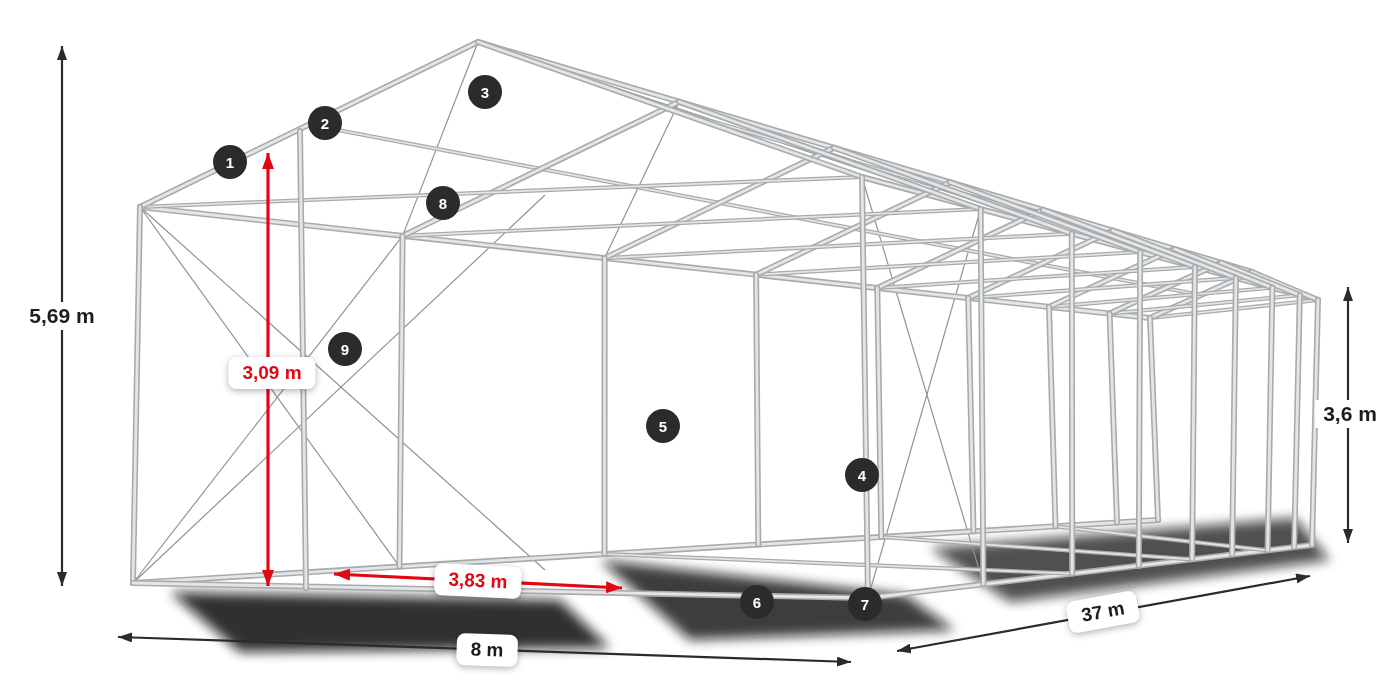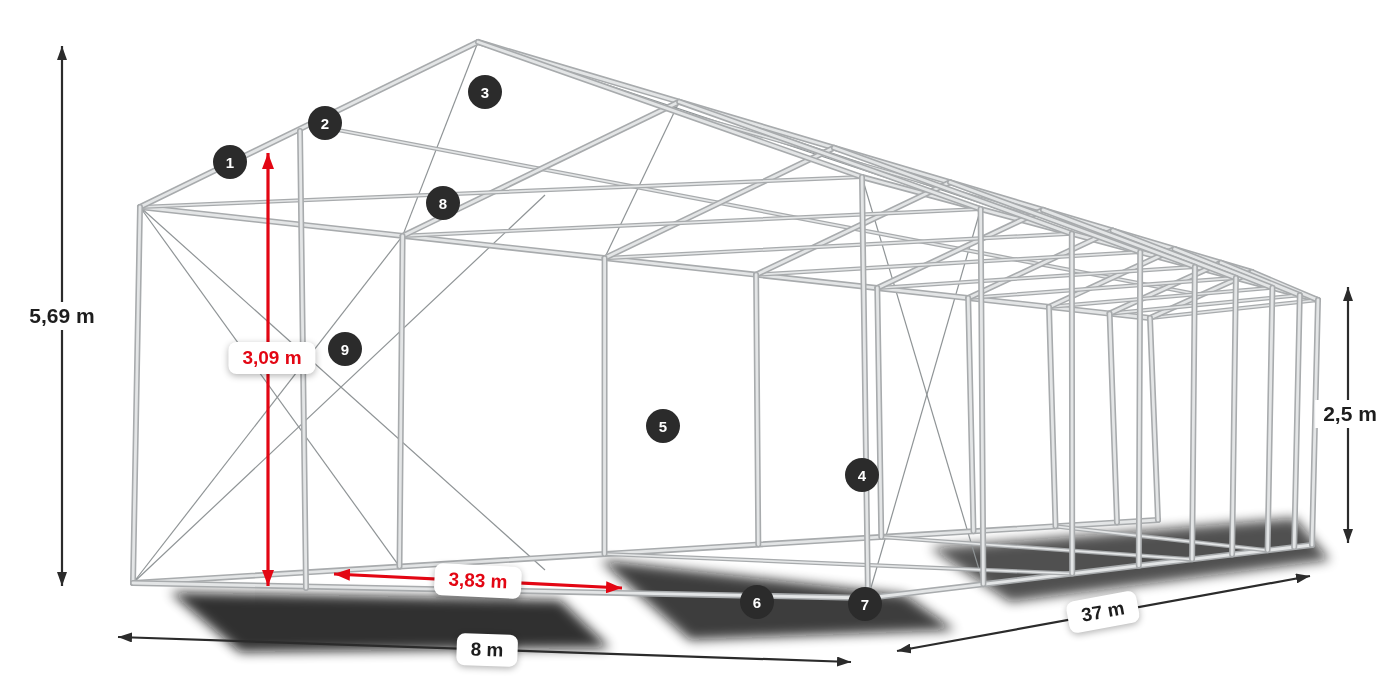--- a/index.html
+++ b/index.html
@@ -202,18 +202,18 @@
   <div class="badge" style="left:325px;top:123px">2</div>
   <div class="badge" style="left:485px;top:92px">3</div>
   <div class="badge" style="left:862px;top:475px">4</div>
   <div class="badge" style="left:663px;top:426px">5</div>
   <div class="badge" style="left:757px;top:602px">6</div>
   <div class="badge" style="left:865px;top:604px">7</div>
   <div class="badge" style="left:443px;top:203px">8</div>
   <div class="badge" style="left:345px;top:349px">9</div>
 
   <div class="dim-label" style="left:62px;top:316px">5,69 m</div>
-  <div class="dim-label" style="left:1350px;top:414px">2,5 m</div>
+  <div class="dim-label" style="left:1350px;top:414px">3,6 m</div>
   <div class="dim-label pill" style="left:487px;top:650px;transform:translate(-50%,-50%) rotate(1.9deg)">8 m</div>
   <div class="dim-label pill" style="left:1103px;top:612px;transform:translate(-50%,-50%) rotate(-10.3deg)">37 m</div>
-  <div class="dim-label pill red" style="left:272px;top:358px">3,09 m</div>
+  <div class="dim-label pill red" style="left:272px;top:373px">3,09 m</div>
   <div class="dim-label pill red" style="left:478px;top:581px;transform:translate(-50%,-50%) rotate(2.8deg)">3,83 m</div>
 </div>
 
 </body></html>

